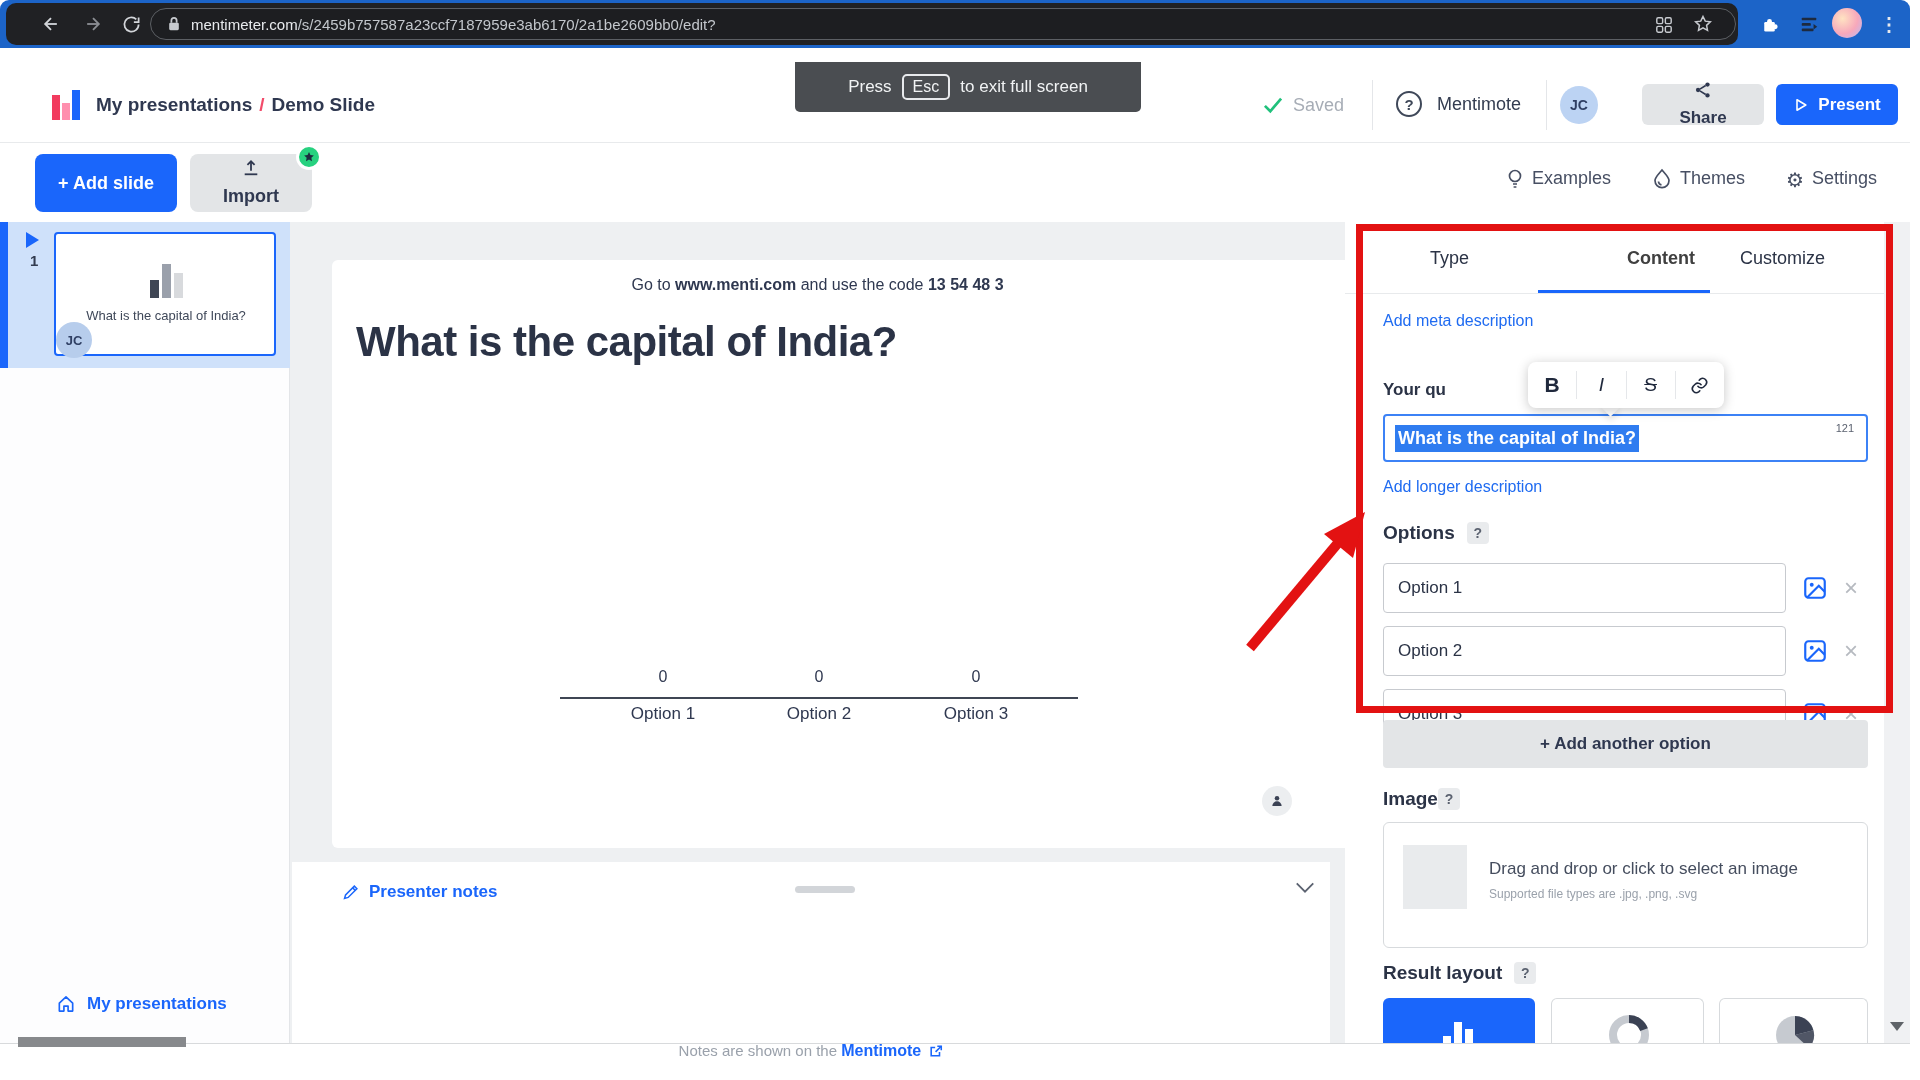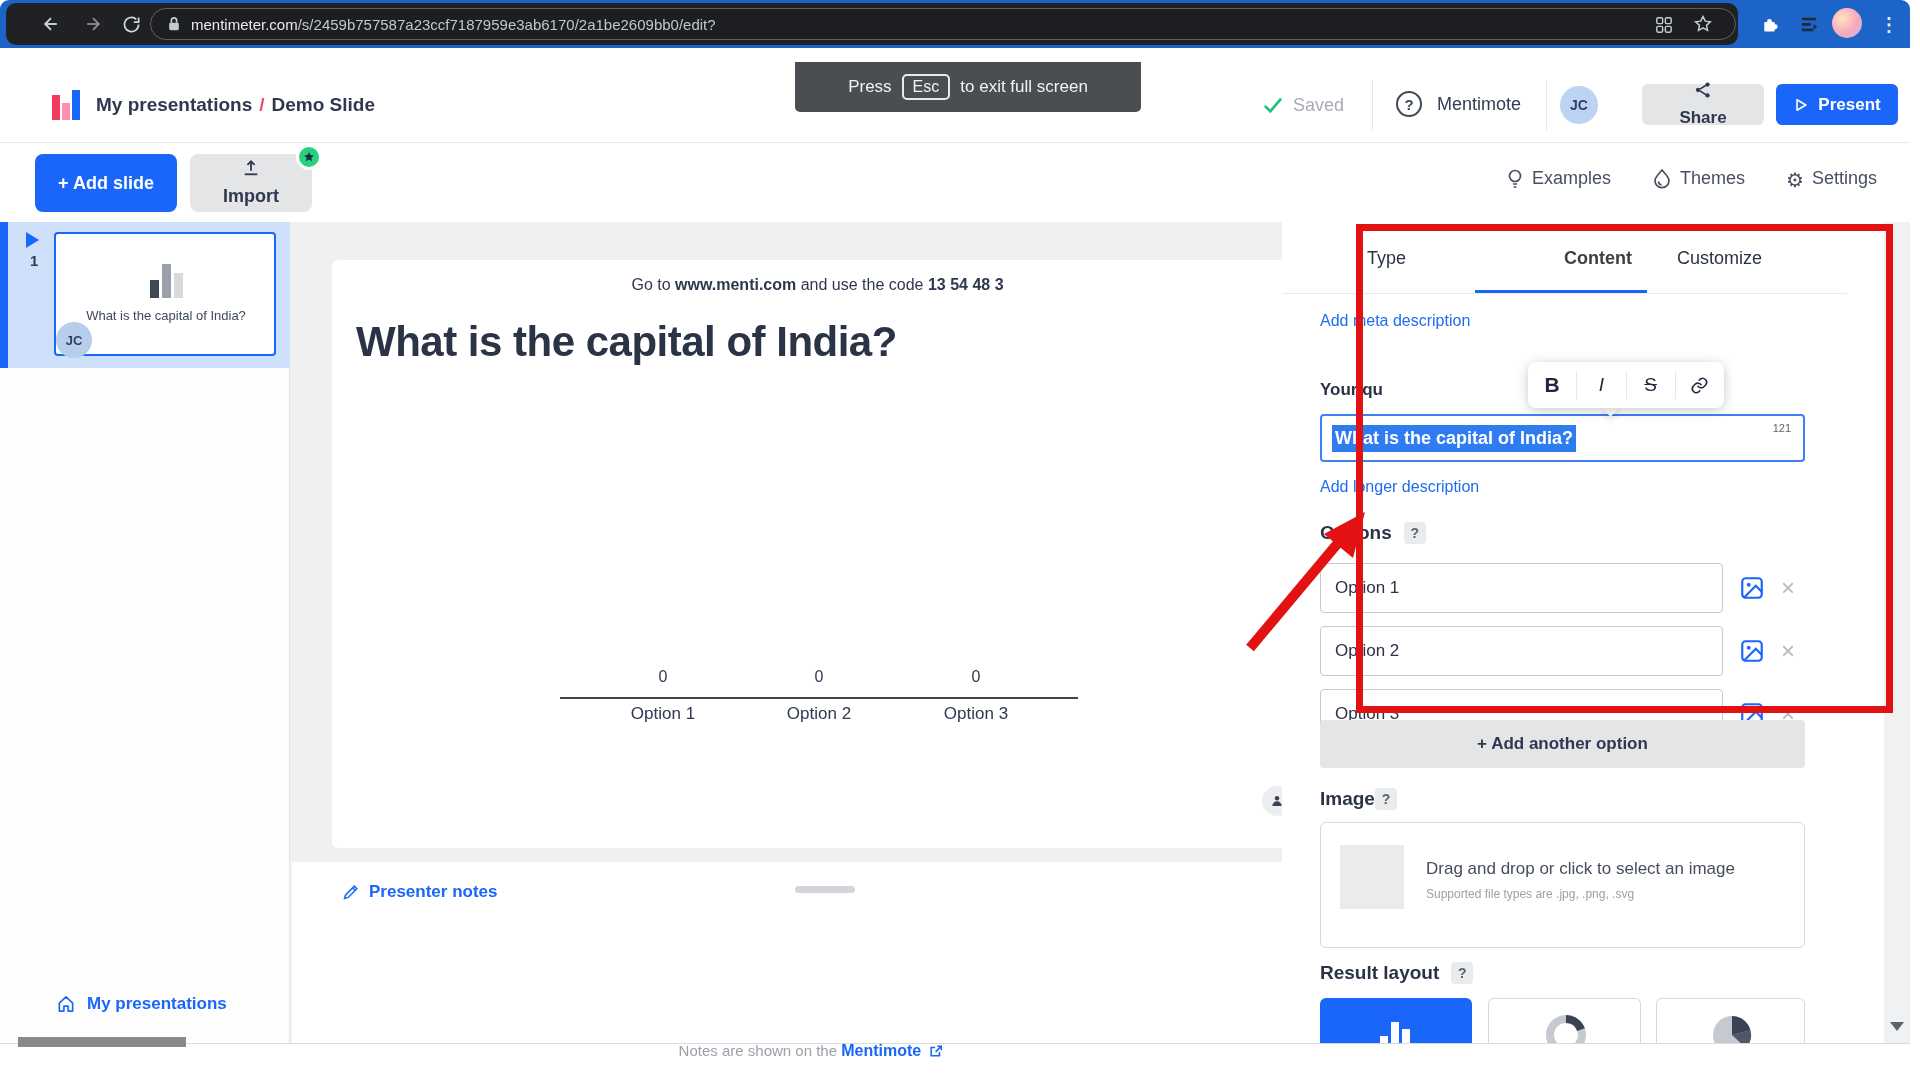--- a/index.html
+++ b/index.html
@@ -47,21 +47,21 @@
   .slide-title { left:24px; top:58px; font-size:42px; font-weight:600; color:#2b3346; letter-spacing:-0.5px; }
   .axis { left:228px; top:437px; width:518px; height:2px; background:#3f4654; }
   .cat-val { position:absolute; width:120px; text-align:center; font-size:16px; color:#2f3850; top:408px; }
   .cat-lab { position:absolute; width:120px; text-align:center; font-size:17px; color:#2f3850; top:444px; }
 
   .notes-panel { left:292px; top:862px; width:1038px; height:181px; background:#ffffff; }
   .notes-input { left:42px; top:58px; width:976px; height:52px; border:1px solid #c7cacf; border-radius:4px; font-size:17px; color:#454d5e; padding:0 14px; font-family:"Liberation Sans",sans-serif; background:#fff; }
   .notes-input::placeholder { color:#454d5e; opacity:1; }
 
   
-  .rpanel { left:1282px; top:222px; width:571px; height:821px; background:#ffffff; overflow:hidden; }
+  .rpanel { left:1345px; top:222px; width:571px; height:821px; background:#ffffff; overflow:hidden; }
   .tab { position:absolute; top:26px; font-size:18px; color:#2b3346; cursor:pointer; }
   .blue-link { color:#1f6bf1; font-size:16px; cursor:pointer; }
   .q-input { left:38px; top:192px; width:485px; height:48px; border:2px solid #3c82f6; border-radius:4px; background:#fff; display:flex; align-items:center; padding:0 10px; }
   .q-sel { background:#2f7cf0; color:#ffffff; font-size:18px; font-weight:600; padding:3px 3px; }
   .char-count { position:absolute; right:12px; top:6px; font-size:11px; color:#5b6270; }
   .help-badge { width:22px; height:22px; background:#e9ebed; border-radius:4px; color:#5b6270; font-size:14px; font-weight:bold; display:flex; align-items:center; justify-content:center; }
   .opt-input { width:403px; height:50px; border:1px solid #c7cacf; border-radius:4px; font-size:17px; color:#2b3346; padding:0 14px; font-family:"Liberation Sans",sans-serif; background:#fff; }
   .sec-label { font-size:19px; font-weight:bold; color:#2b3346; }
   .x-btn { color:#b6bac0; font-size:24px; cursor:pointer; line-height:1; }
   .dropzone { left:38px; top:600px; width:485px; height:126px; border:1px solid #d7dadd; border-radius:6px; background:#fff; }

